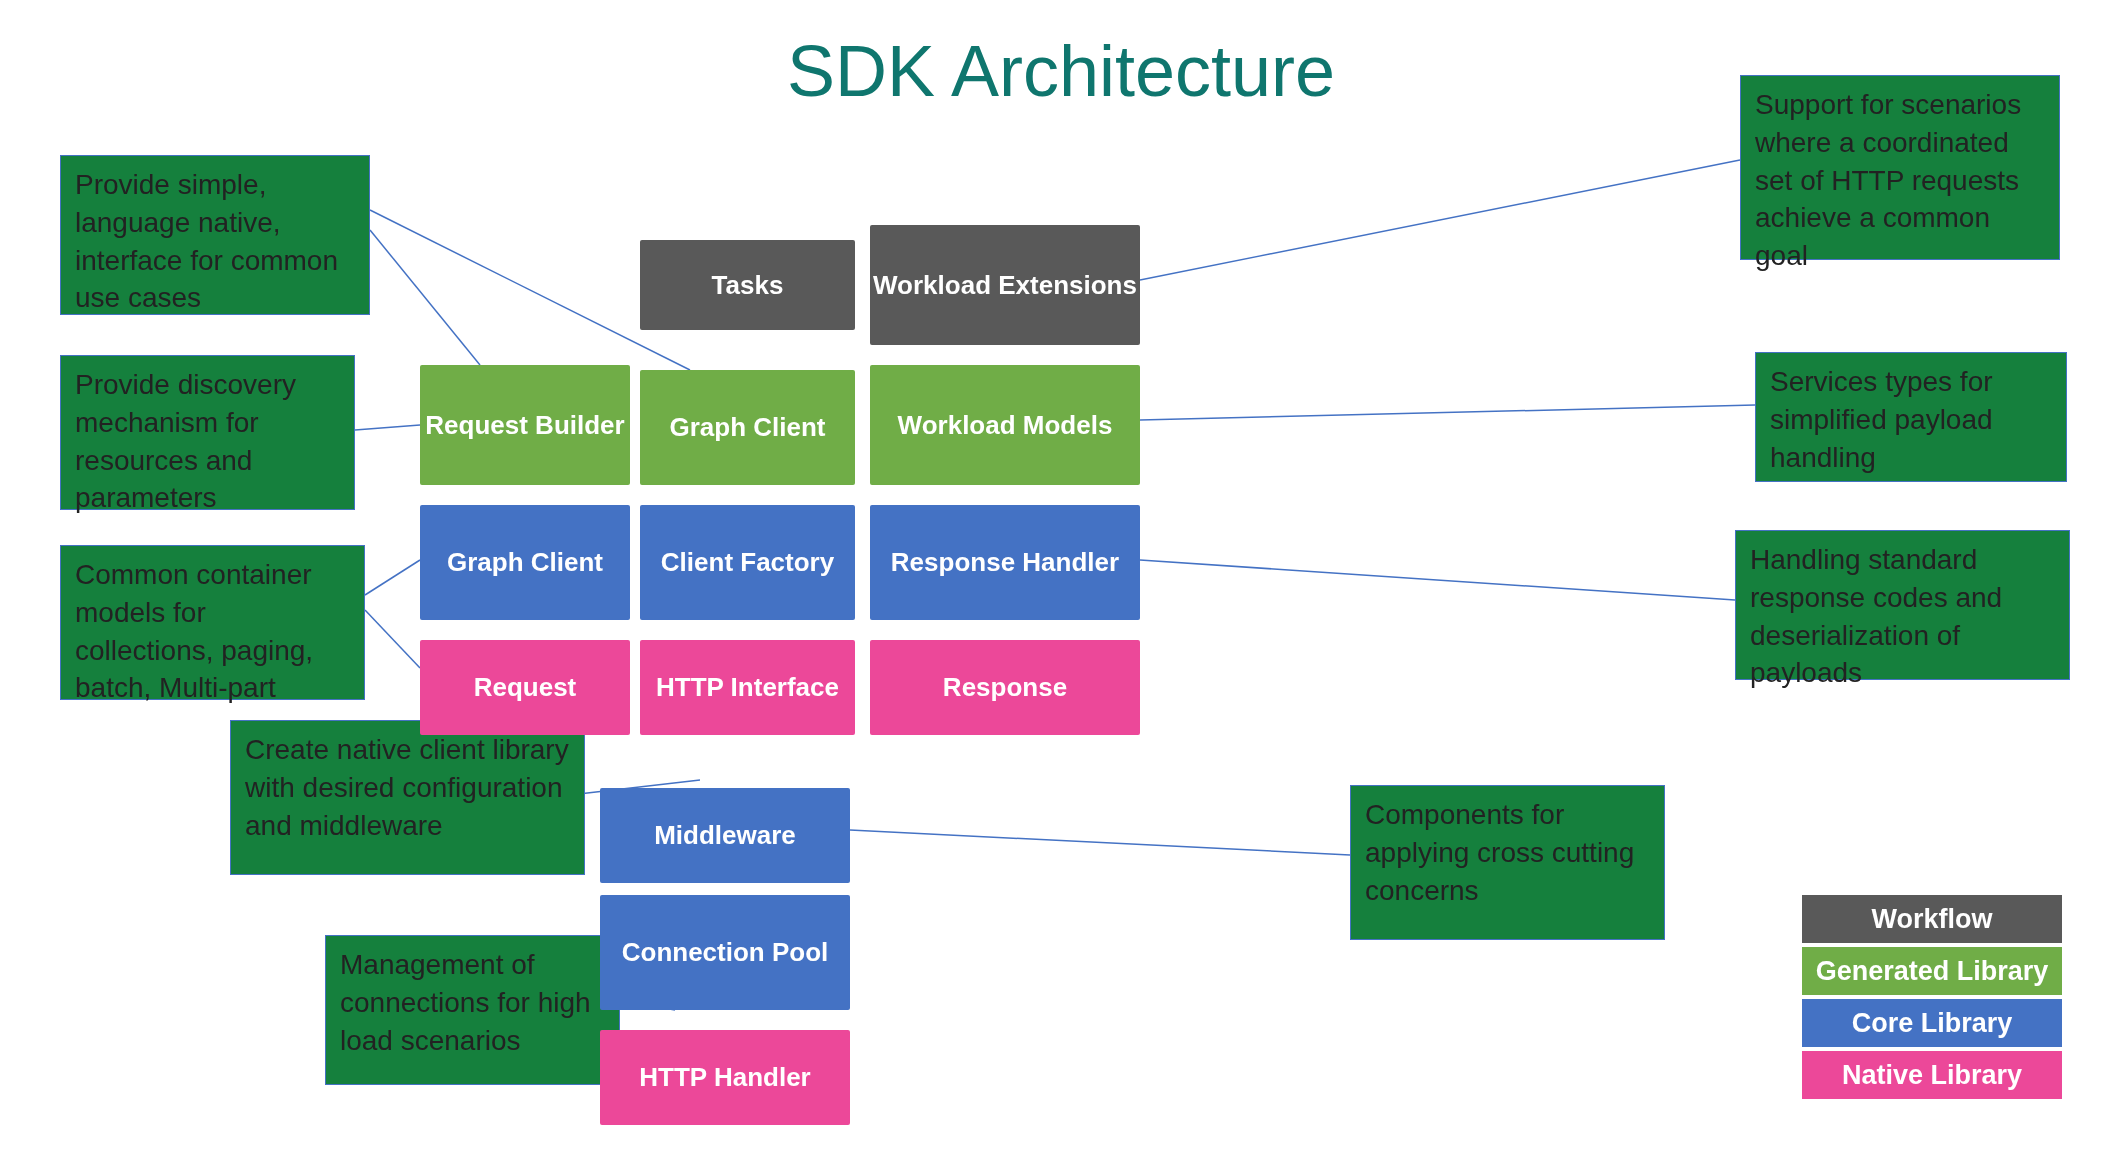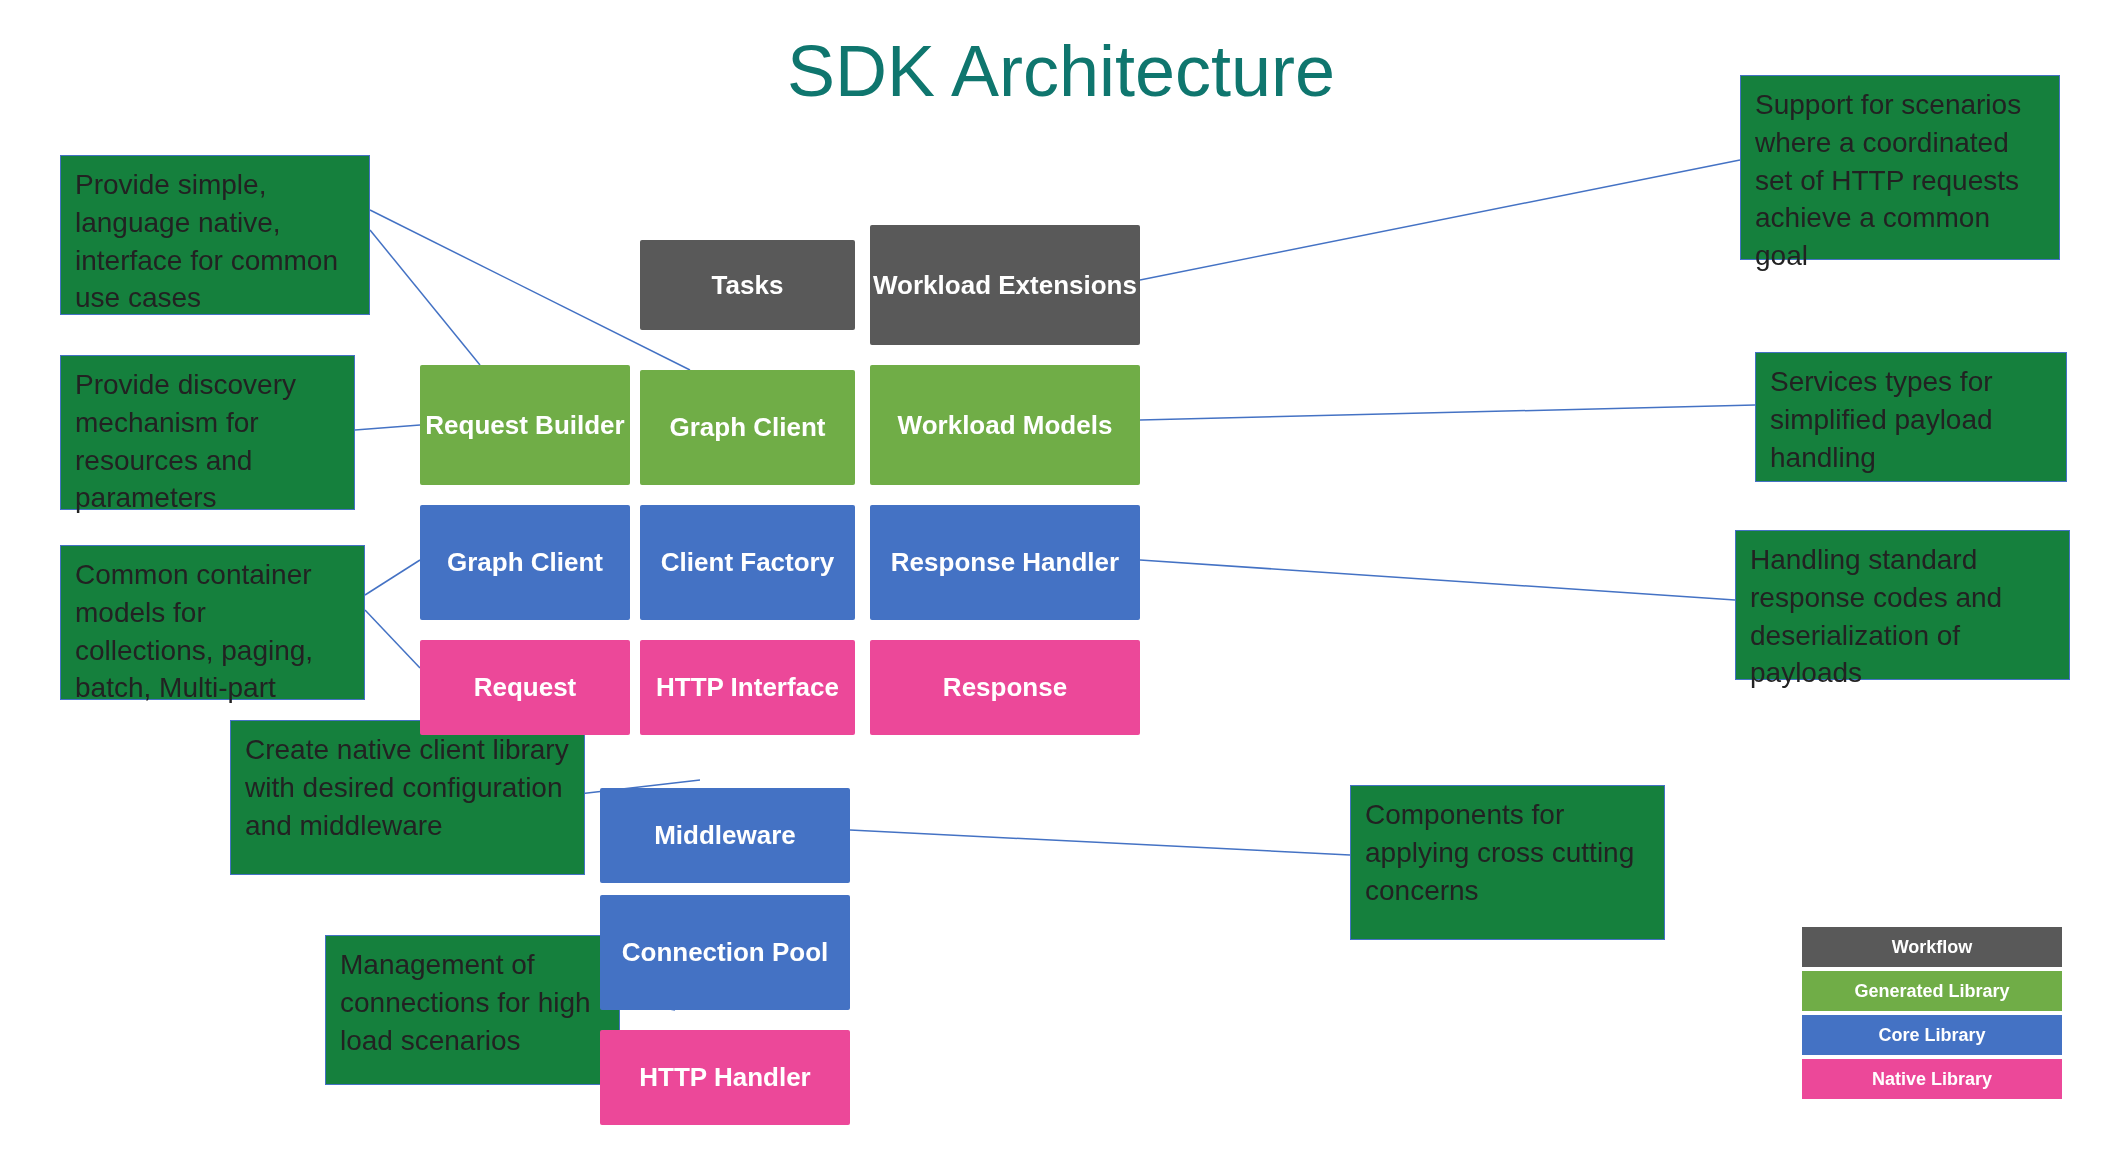--- a/index.html
+++ b/index.html
@@ -51,22 +51,22 @@
     .legend {
       position: absolute;
       right: 60px;
       bottom: 60px;
       width: 260px;
     }
     .legend-item {
       display: flex;
       align-items: center;
       justify-content: center;
-      height: 40px;
-      font-size: 18px;
+      height: 48px;
+      font-size: 27px;
       font-weight: 600;
       color: #fff;
       margin-bottom: 4px;
     }
     
     .connector-svg {
       position: absolute;
       top: 0;
       left: 0;
       width: 2122px;

